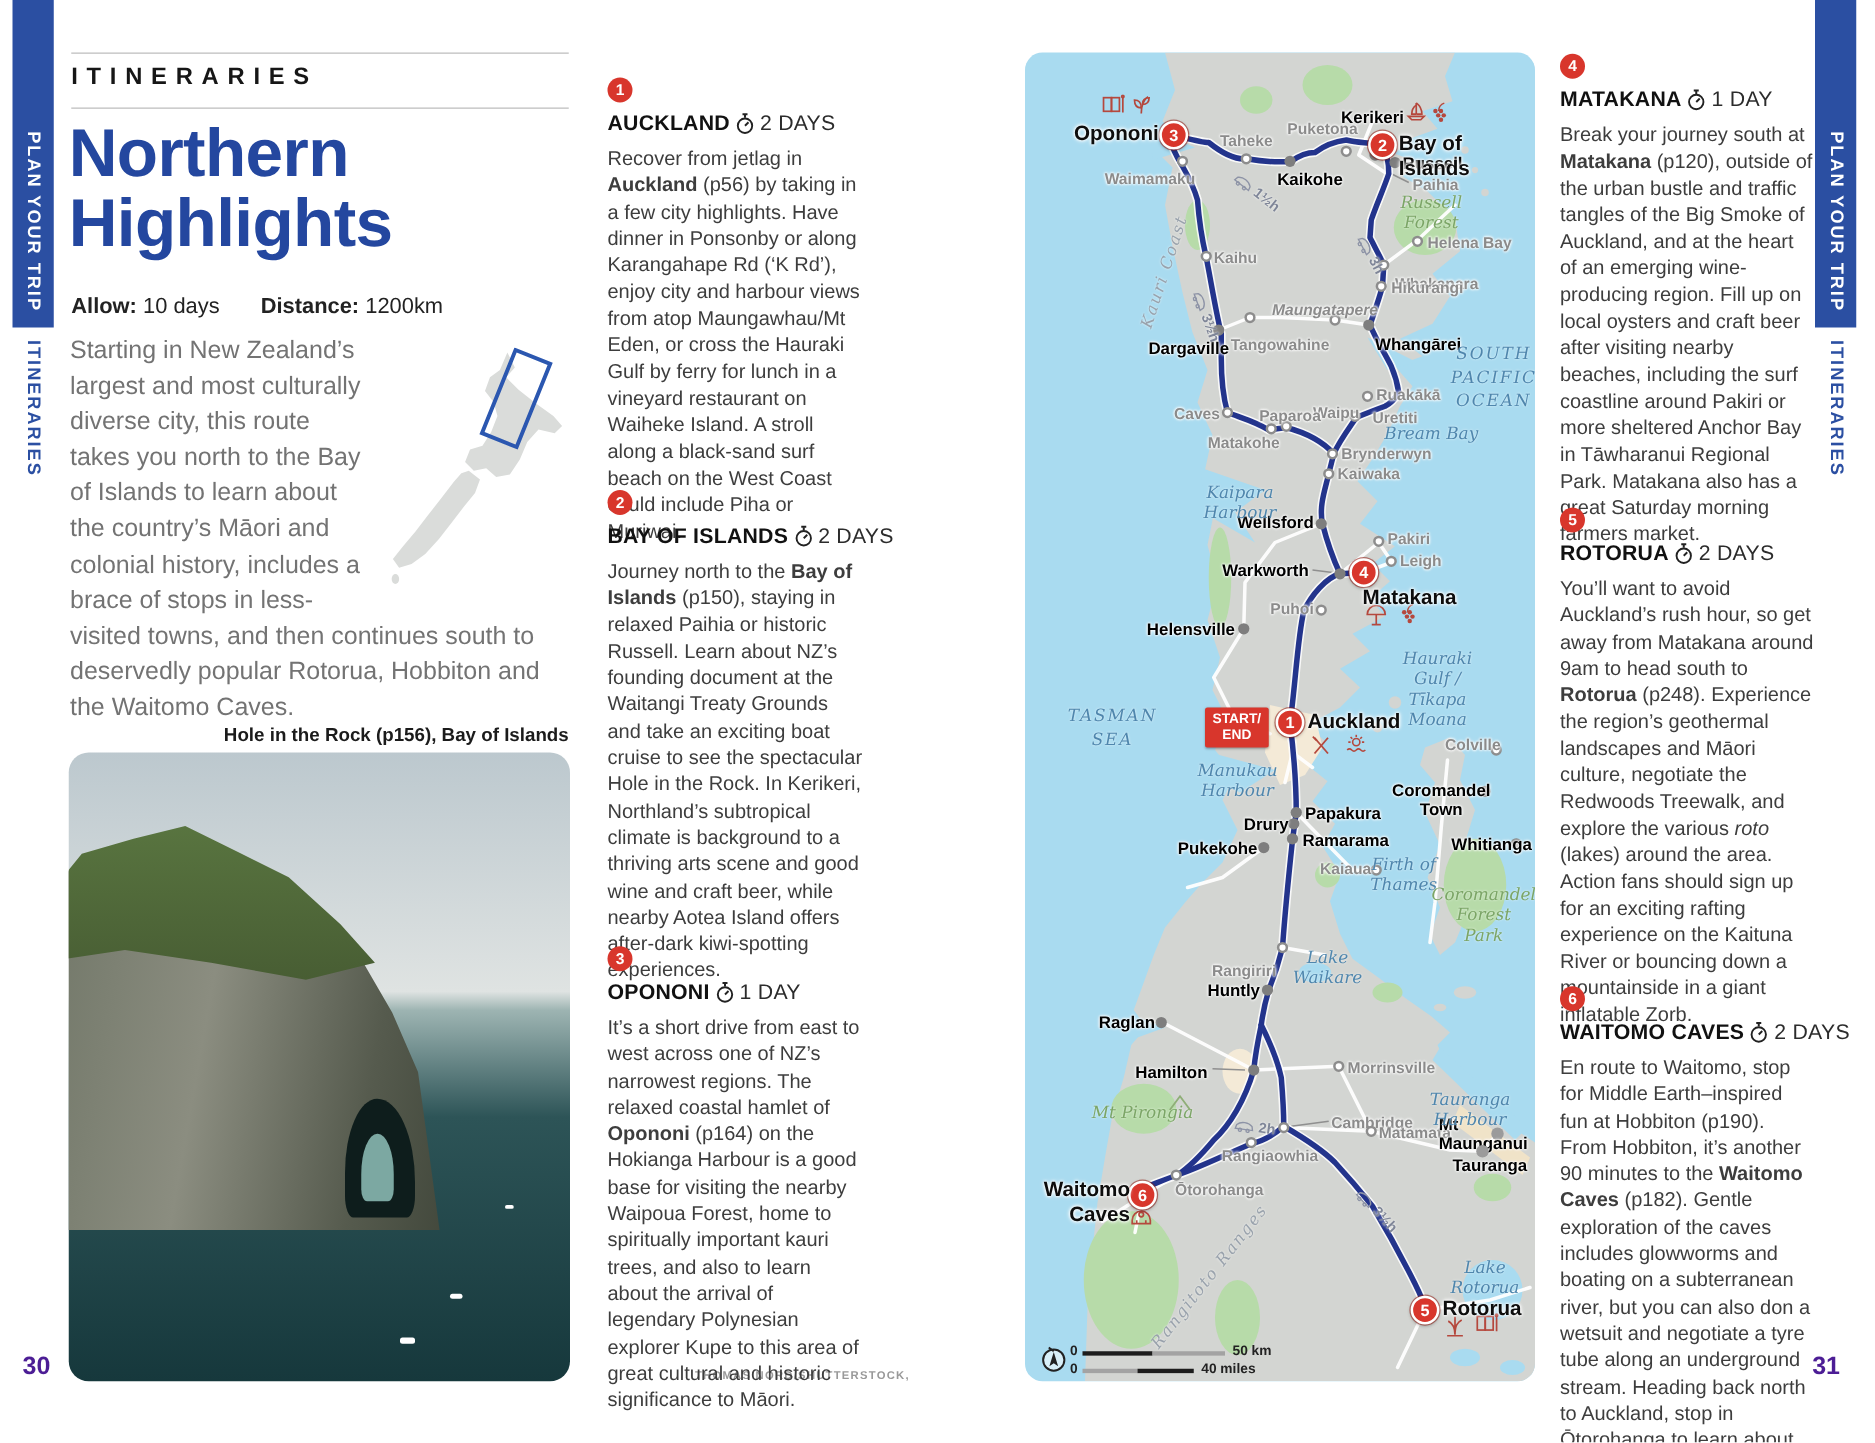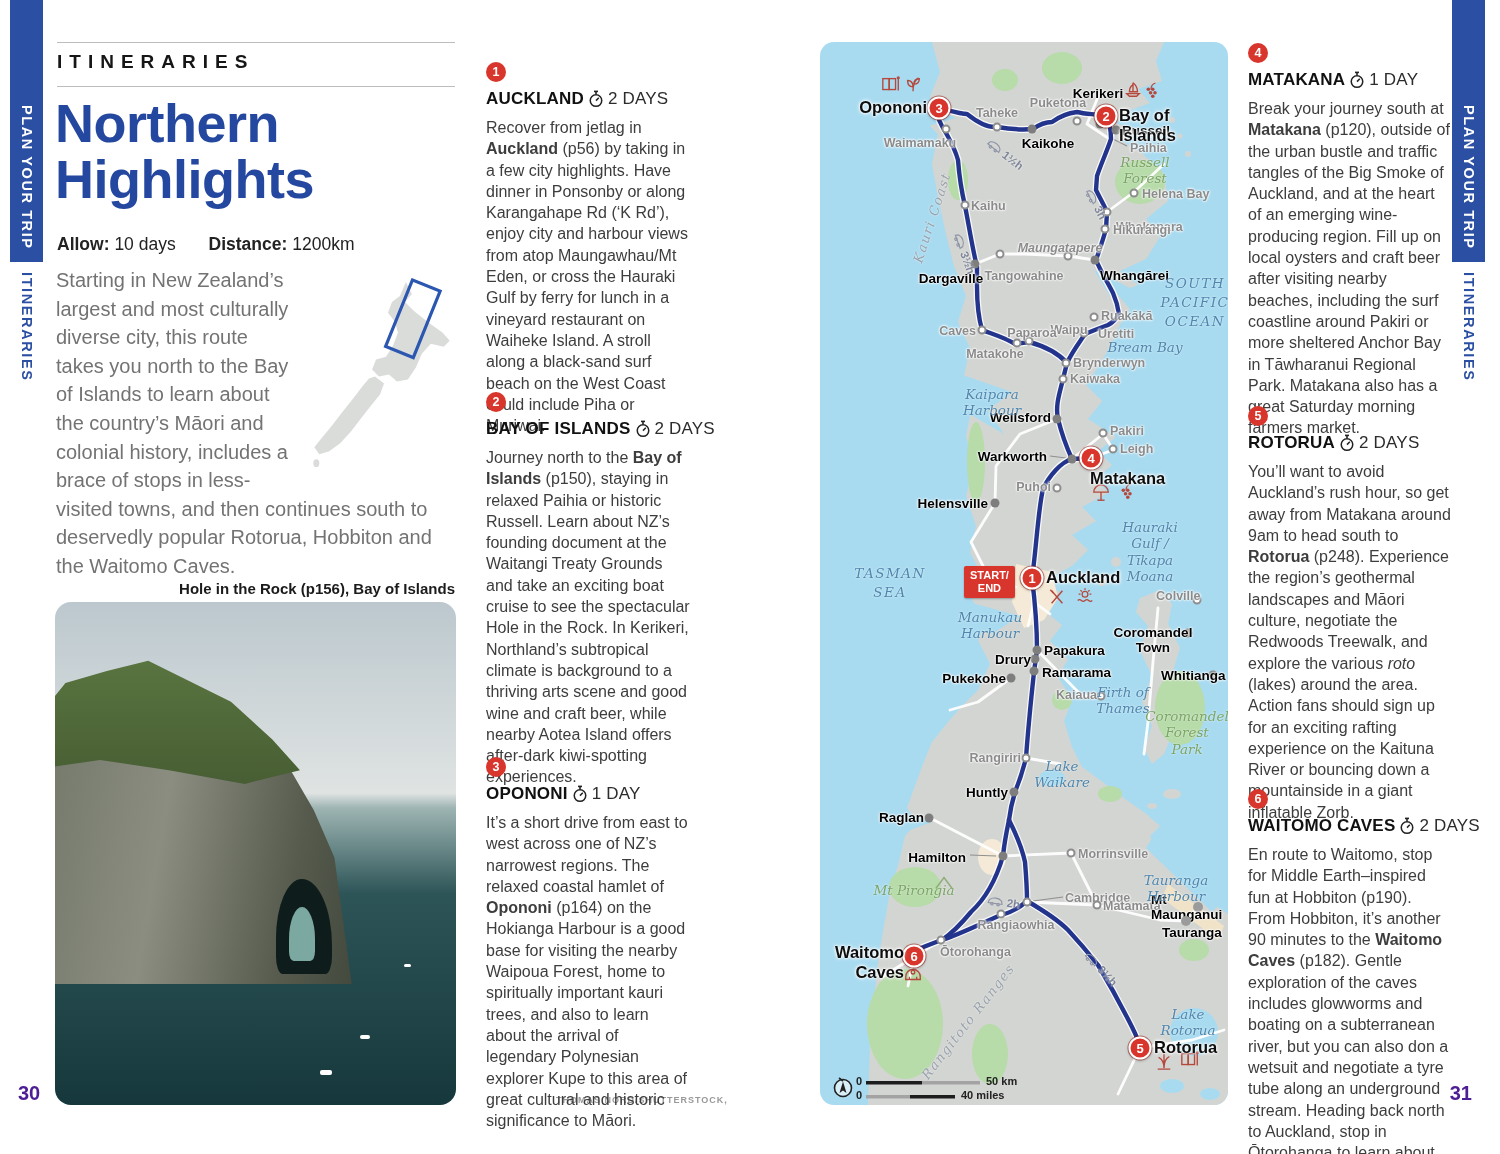--- a/index.html
+++ b/index.html
@@ -401,21 +401,21 @@
         <div class="tl md" style="left: 224px; top: 601px;">Papakura</div>
         <div class="dot fill" style="left: 215px; top: 617px;"></div>
         <div class="tl md anr" style="left: 211px; top: 610px;">Drury</div>
         <div class="dot fill" style="left: 214px; top: 629px;"></div>
         <div class="tl md" style="left: 222px; top: 623px;">Ramarama</div>
         <div class="dot fill" style="left: 191px; top: 636px;"></div>
         <div class="tl md anr" style="left: 186px; top: 629px; text-align: center;">Pukekohe</div>
         <div class="dot open" style="left: 281px; top: 654px;"></div>
         <div class="tl sm anr" style="left: 277px; top: 646px;">Kaiaua</div>
         <div class="dot open" style="left: 206px; top: 716px;"></div>
-        <div class="tl sm anr" style="left: 201px; top: 709px;">Rangiriri</div>
+        <div class="tl sm anr" style="left: 201px; top: 728px;">Rangiriri</div>
         <div class="dot fill" style="left: 194px; top: 750px;"></div>
         <div class="tl md anr" style="left: 188px; top: 743px;">Huntly</div>
         <div class="dot fill" style="left: 109px; top: 776px;"></div>
         <div class="tl md anr" style="left: 104px; top: 768px;">Raglan</div>
         <div class="dot fill" style="left: 183px; top: 814px;"></div>
         <div class="tl md anr" style="left: 146px; top: 808px;">Hamilton</div>
         <div class="dot open" style="left: 251px; top: 811px;"></div>
         <div class="tl sm" style="left: 258px; top: 805px;">Morrinsville</div>
         <div class="dot open" style="left: 207px; top: 860px;"></div>
         <div class="tl sm" style="left: 245px; top: 849px;">Cambridge</div>

